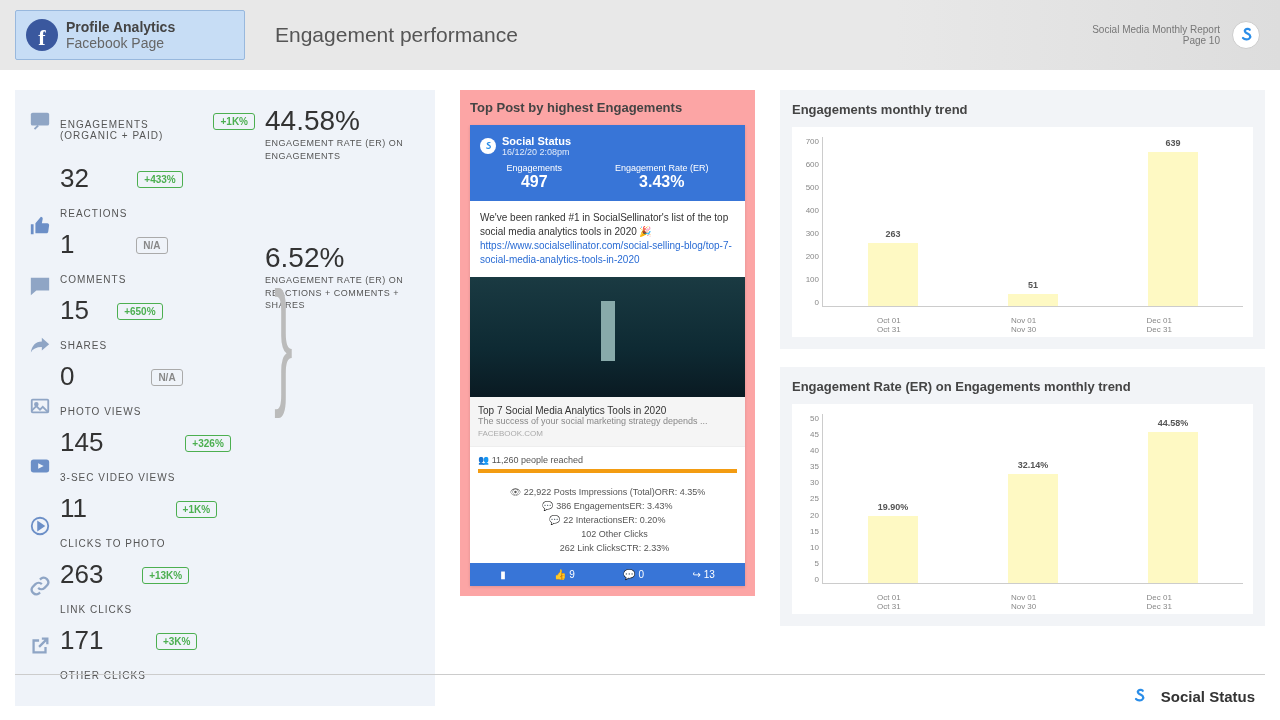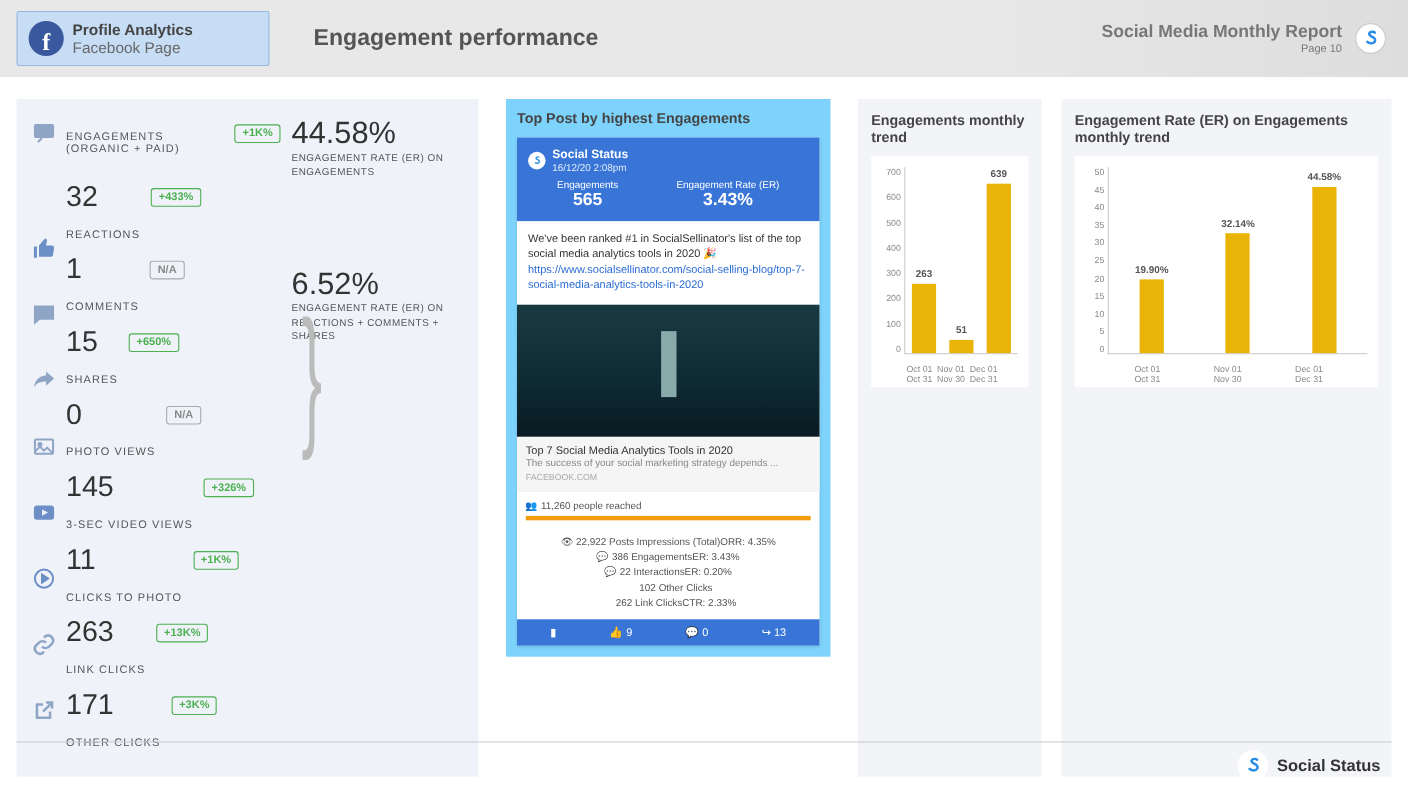--- a/index.html
+++ b/index.html
@@ -3,23 +3,23 @@
 <meta charset="utf-8">
 <style>
 *{box-sizing:border-box;margin:0;padding:0;font-family:Arial,Helvetica,sans-serif}
 body{width:1280px;height:720px;background:#fff;overflow:hidden}
 .topbar{height:70px;background:linear-gradient(90deg,#e8e8e8 0%,#e8e8e8 70%,#ddd 100%);display:flex;align-items:center;padding-right:20px;position:relative}
 .badge-box{width:230px;height:50px;margin:10px 0 10px 15px;background:#c7ddf5;border:1px solid #98b8dd;display:flex;align-items:center;padding:0 10px;border-radius:2px}
 .fb-circle{width:32px;height:32px;border-radius:50%;background:#3a589e;display:flex;align-items:flex-end;justify-content:center;margin-right:8px}
 .fb-f{color:#fff;font-weight:bold;font-size:22px;font-family:serif}
 .badge-txt .t1{font-size:14px;font-weight:bold;color:#444}
 .badge-txt .t2{font-size:14px;color:#666}
-.page-title{font-size:21px;font-weight:bold;color:#555;margin-left:40px}
+.page-title{font-size:21px;font-weight:normal;color:#555;margin-left:30px}
 .rpt-meta{margin-left:auto;text-align:right;color:#777}
-.rpt-meta .m1{font-size:16px;font-weight:bold}
+.rpt-meta .m1{font-size:10px;font-weight:normal}
 .rpt-meta .m2{font-size:10px}
 .slogo{width:28px;height:28px;border-radius:50%;background:#fff;display:flex;align-items:center;justify-content:center;margin-left:12px;border:1px solid #ccc}
 .slogo svg{width:18px;height:18px}
 .content{display:flex;gap:25px;padding:20px 15px}
 .panel-l{width:420px;background:#eff3f9;display:flex;padding:15px 10px 15px 5px}
 .iconcol{width:40px;display:flex;flex-direction:column;align-items:center;gap:38px;padding-top:4px;color:#8fa5c5}
 .iconcol .sp{height:8px}
 .metrics{flex:1}
 .mrow{display:flex;align-items:flex-start;margin-bottom:10px}
 .mval{font-size:26px;font-weight:400;color:#333}
@@ -27,21 +27,21 @@
 .badge{border:1.5px solid #4caf50;color:#4caf50;font-size:10px;font-weight:bold;padding:2px 6px;border-radius:3px;margin-left:10px;position:relative;top:8px}
 .badge.na{border-color:#aaa;color:#888}
 .er-col{width:160px;margin-left:10px}
 .er-block{margin-bottom:40px}
 .er-v{font-size:28px;color:#333}
 .er-l{font-size:9px;letter-spacing:0.5px;color:#555;line-height:1.4}
 .brace{position:absolute;left:245px;top:170px;font-size:140px;color:#bbb;transform:scaleX(0.4)}
 .panel-l{position:relative}
 .icn{width:22px;height:22px;display:flex;align-items:center;justify-content:center}
 .mid{width:295px}
-.card{background:#7dd3fc;padding:10px}
+.card{background:#fca5a5;padding:10px}
 .card-title{font-size:13px;font-weight:bold;color:#444;margin-bottom:10px}
 .post-card{background:#fff;box-shadow:0 1px 3px rgba(0,0,0,0.12);font-size:10px}
 .pc-head{background:#3875d7;color:#fff;padding:10px;display:flex;flex-direction:column;gap:6px}
 .pc-brand{display:flex;align-items:center;gap:6px}
 .pc-brand-logo{width:16px;height:16px;border-radius:50%;background:#fff;display:flex;align-items:center;justify-content:center}
 .pc-stats{display:flex;justify-content:space-around;text-align:center}
 .pc-stats .sl{font-size:9px}
 .pc-stats .sv{font-size:16px;font-weight:bold}
 .pc-body{padding:10px;font-size:10px;color:#333;line-height:1.4}
 .pc-body a{color:#2a6cd4;word-break:break-all;text-decoration:none}
@@ -49,27 +49,27 @@
 .pc-img::before{content:'';position:absolute;left:50%;top:20%;width:14px;height:60px;background:#8aa;transform:translateX(-50%)}
 .pc-cap{background:#f5f5f5;padding:8px;font-size:10px}
 .pc-cap .ct{font-weight:normal;color:#333}
 .pc-cap .cs{color:#888;font-size:9px}
 .pc-cap .cd{color:#aaa;font-size:8px;text-transform:uppercase;margin-top:3px}
 .pc-reach{padding:8px;border-top:1px solid #eee}
 .pc-reach-bar{height:4px;background:#f39c12;margin:4px 0}
 .pc-detail{padding:0 8px 8px;font-size:9px;color:#555}
 .pc-detail-row{display:flex;justify-content:center;padding:2px 0}
 .pc-foot{background:#3875d7;color:#fff;display:flex;justify-content:space-around;padding:6px;font-size:10px}
-.rcol{flex:1;display:flex;flex-direction:row;gap:18px}
+.rcol{flex:1;display:flex;flex-direction:column;gap:18px}
 .chart-card{background:#f2f4f7;padding:12px}
 .chart{background:#fff;height:210px;position:relative;padding:10px 10px 30px 30px}
 .chart2{height:210px}
 .yaxis{position:absolute;left:2px;top:10px;bottom:30px;width:25px;display:flex;flex-direction:column;justify-content:space-between;text-align:right;font-size:8px;color:#888}
 .plot{position:absolute;left:30px;right:10px;top:10px;bottom:30px;display:flex;justify-content:space-around;align-items:flex-end;border-left:1px solid #ccc;border-bottom:1px solid #ccc}
-.bar{width:22px;background:#eab308;position:relative}
+.bar{width:50px;background:#fef9c3;position:relative}
 .bar .bl{position:absolute;top:-14px;left:50%;transform:translateX(-50%);font-size:9px;color:#555;font-weight:bold;white-space:nowrap}
 .xaxis{position:absolute;left:30px;right:26px;bottom:2px;display:flex;justify-content:space-around;font-size:8px;color:#888;text-align:center}
 .xaxis div{line-height:1.2}
 .footer{position:absolute;bottom:10px;right:25px;display:flex;align-items:center;gap:8px}
 .footer .fl{font-size:15px;font-weight:bold;color:#333}
 .hr{position:absolute;bottom:45px;left:15px;right:15px;height:1px;background:#ccc}
 </style>
 </head>
 <body>
 
@@ -241,21 +241,21 @@
                 </svg>
               </div>
             <div>
               <div style="font-size:11px;font-weight:bold">Social Status</div>
               <div style="font-size:9px;opacity:0.85">16/12/20 2:08pm</div>
             </div>
           </div>
           <div class="pc-stats">
             <div>
                 <div class="sl">Engagements</div>
-                <div class="sv">565</div>
+                <div class="sv">497</div>
               </div>
             <div>
                 <div class="sl">Engagement Rate (ER)</div>
                 <div class="sv">3.43%</div>
               </div>
           </div>
         </div>
         <div class="pc-body">
           <span>We've been ranked #1 in SocialSellinator's list of the top social media analytics tools in 2020 🎉</span><br>
           <a>https://www.socialsellinator.com/social-selling-blog/top-7-social-media-analytics-tools-in-2020</a>

